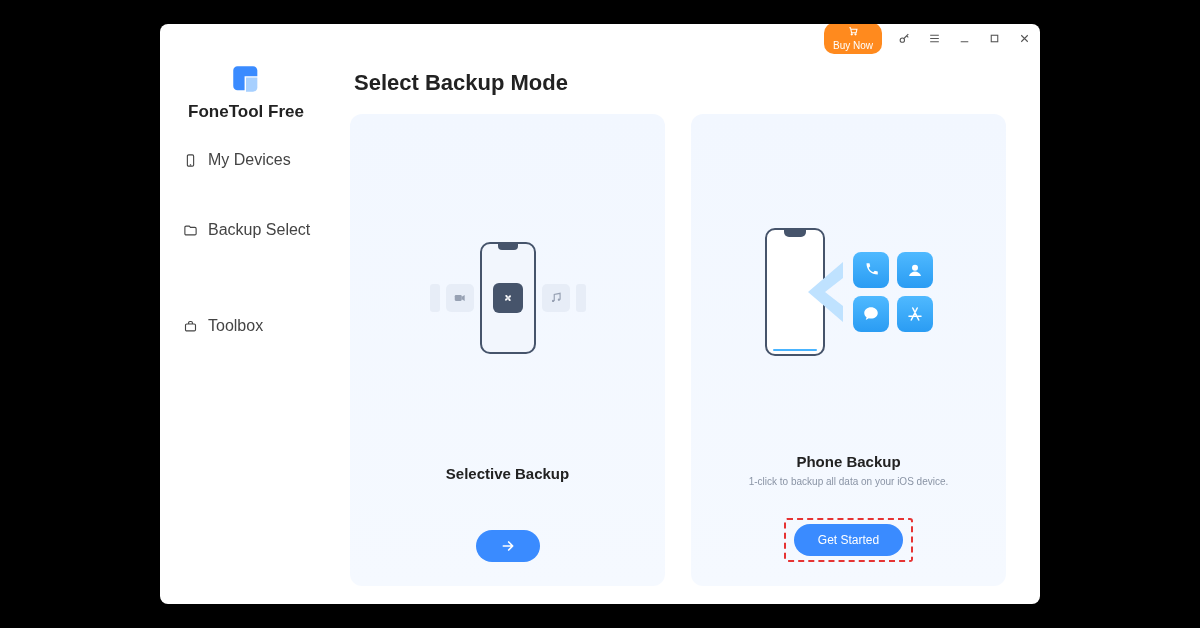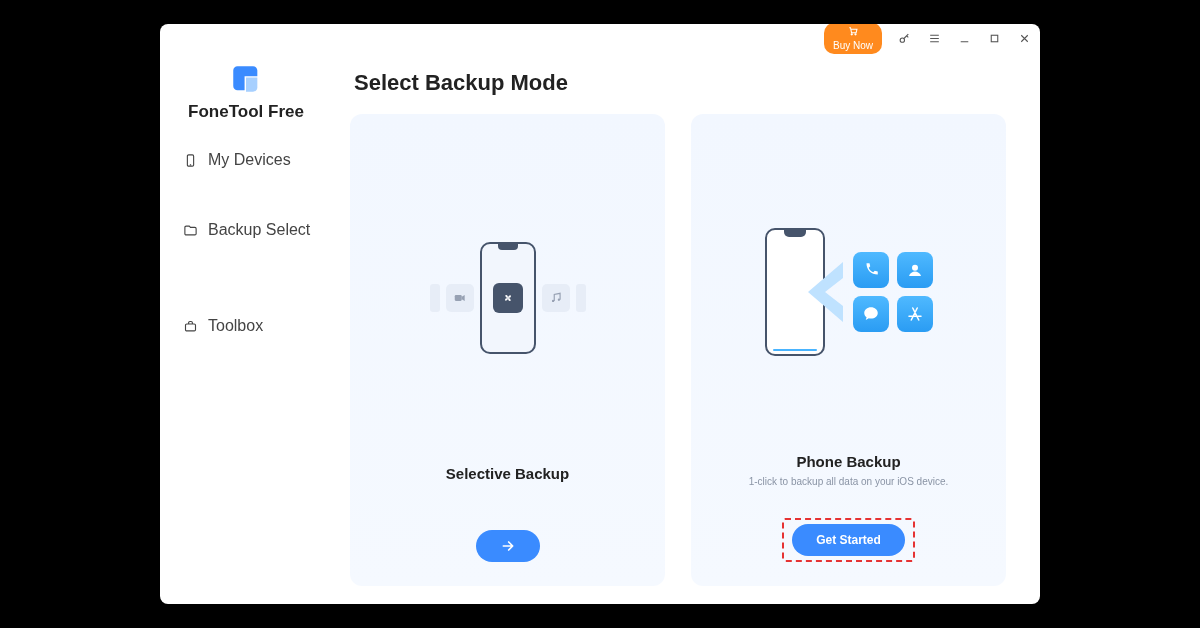--- a/index.html
+++ b/index.html
@@ -44,21 +44,21 @@
     .phone-big .notch { position:absolute; top:0; left:50%; transform:translateX(-50%); width: 22px; height: 7px; background:#46546b; border-radius: 0 0 5px 5px; }
     .phone-big .home-line { position:absolute; bottom: 3px; left: 50%; transform:translateX(-50%); width: 44px; height: 2px; background:#49b4ff; border-radius:2px; }
     .arrow-poly { position:absolute; left: 38px; top: 50%; transform: translateY(-50%); width: 40px; height: 60px; }
     .app-grid { display:grid; grid-template-columns: repeat(2,36px); grid-auto-rows:36px; gap:8px; margin-left: 28px; position: relative; z-index: 2; }
     .app-tile { background: linear-gradient(180deg,#4fb9ff,#2a9cf3); border-radius:8px; display:flex; align-items:center; justify-content:center; color:#fff; }
     .app-tile svg { width: 18px; height: 18px; }
 
     .card-title { font-size: 15px; font-weight: 700; color: #222; margin-top: 4px; }
     .card-desc { font-size: 10px; color: #8a94a5; margin-top: 6px; text-align:center; min-height: 14px; }
     .action-zone { margin-top: auto; padding-top: 28px; display:flex; justify-content:center; width: 100%; }
-    .pill-btn { background: #3a8bff; color:#fff; border:none; border-radius: 18px; height: 32px; padding: 0 24px; font-size: 12px; font-weight: 700; display:flex; align-items:center; justify-content:center; cursor:pointer; }
+    .pill-btn { background: #3a8bff; color:#fff; border:none; border-radius: 18px; height: 32px; padding: 0 24px; font-size: 12px; font-weight: 400; display:flex; align-items:center; justify-content:center; cursor:pointer; }
     .arrow-only { width: 64px; }
     .arrow-only svg { width:16px; height:16px; stroke:#fff; fill: none; }
     .highlight-box { border: 2px dashed #e63333; padding: 4px 8px; border-radius: 3px; }
   </style>
 </head>
 <body>
 
 <div class="window">
 
   <div class="titlebar">

